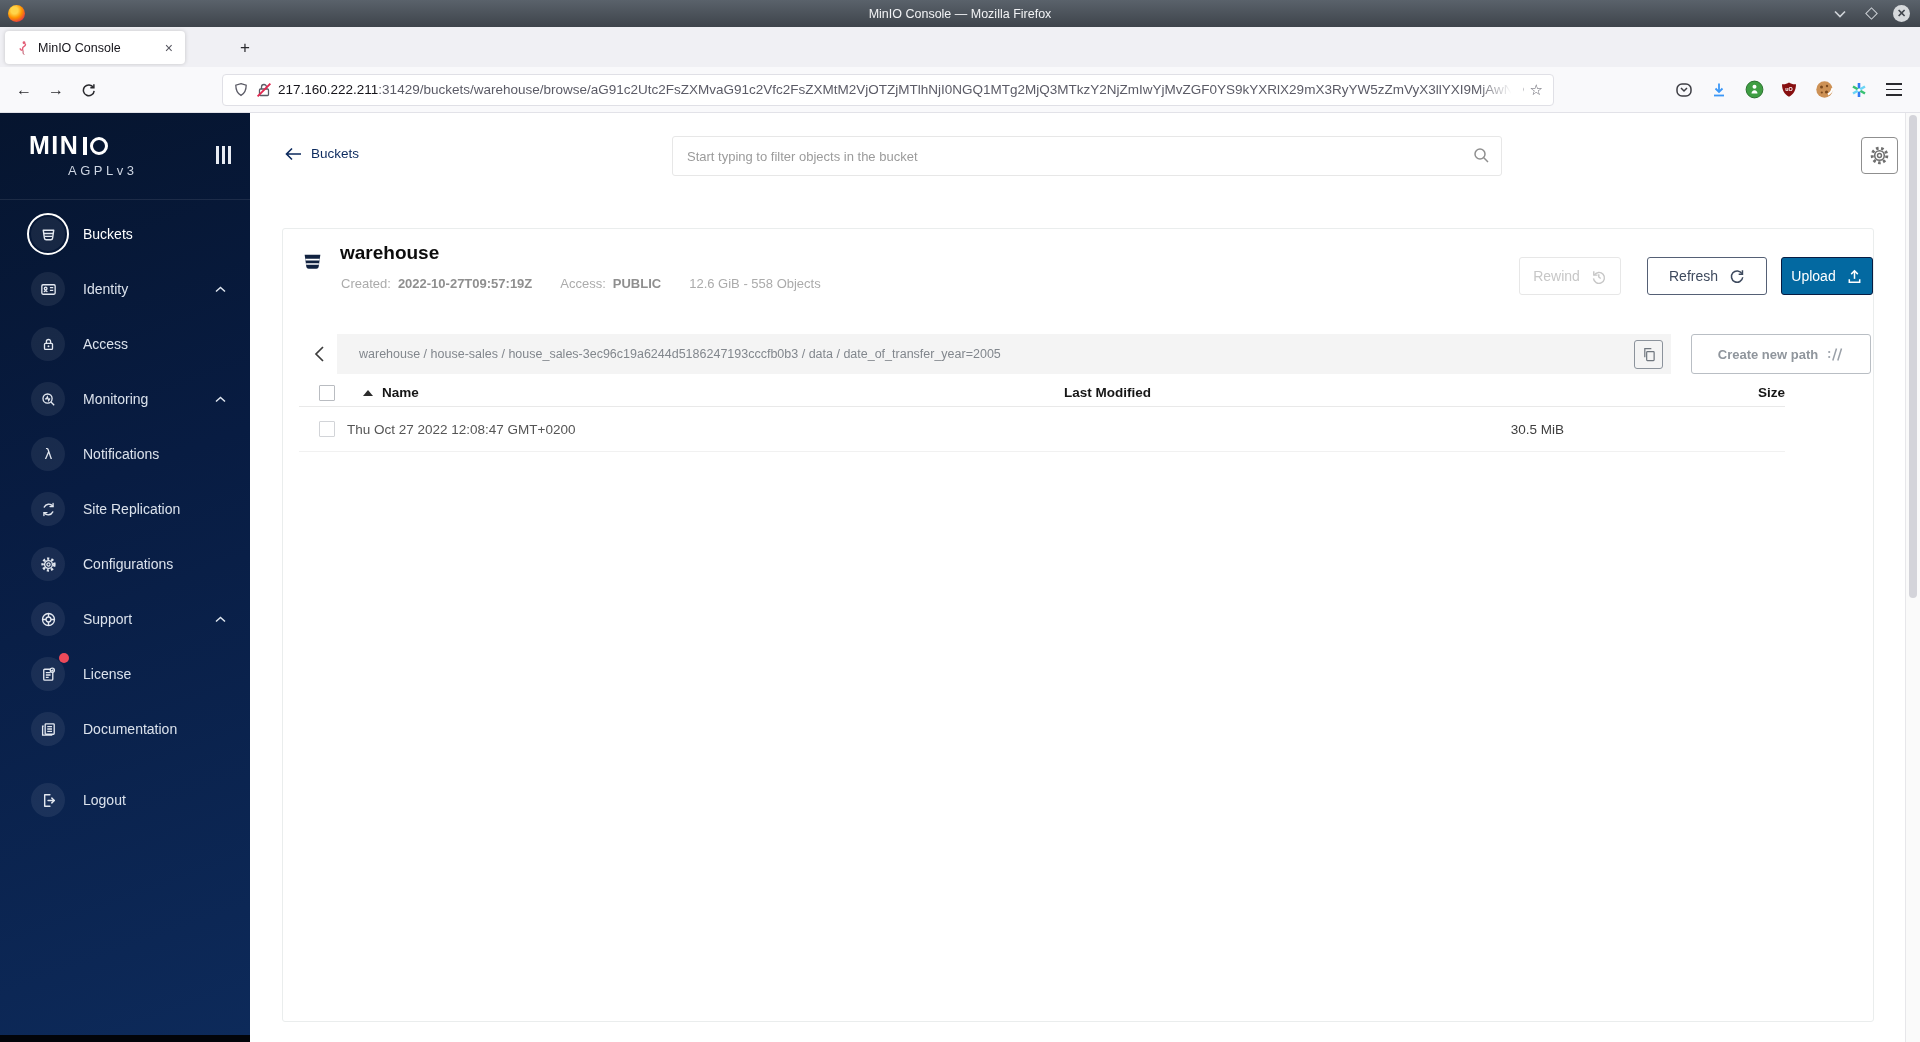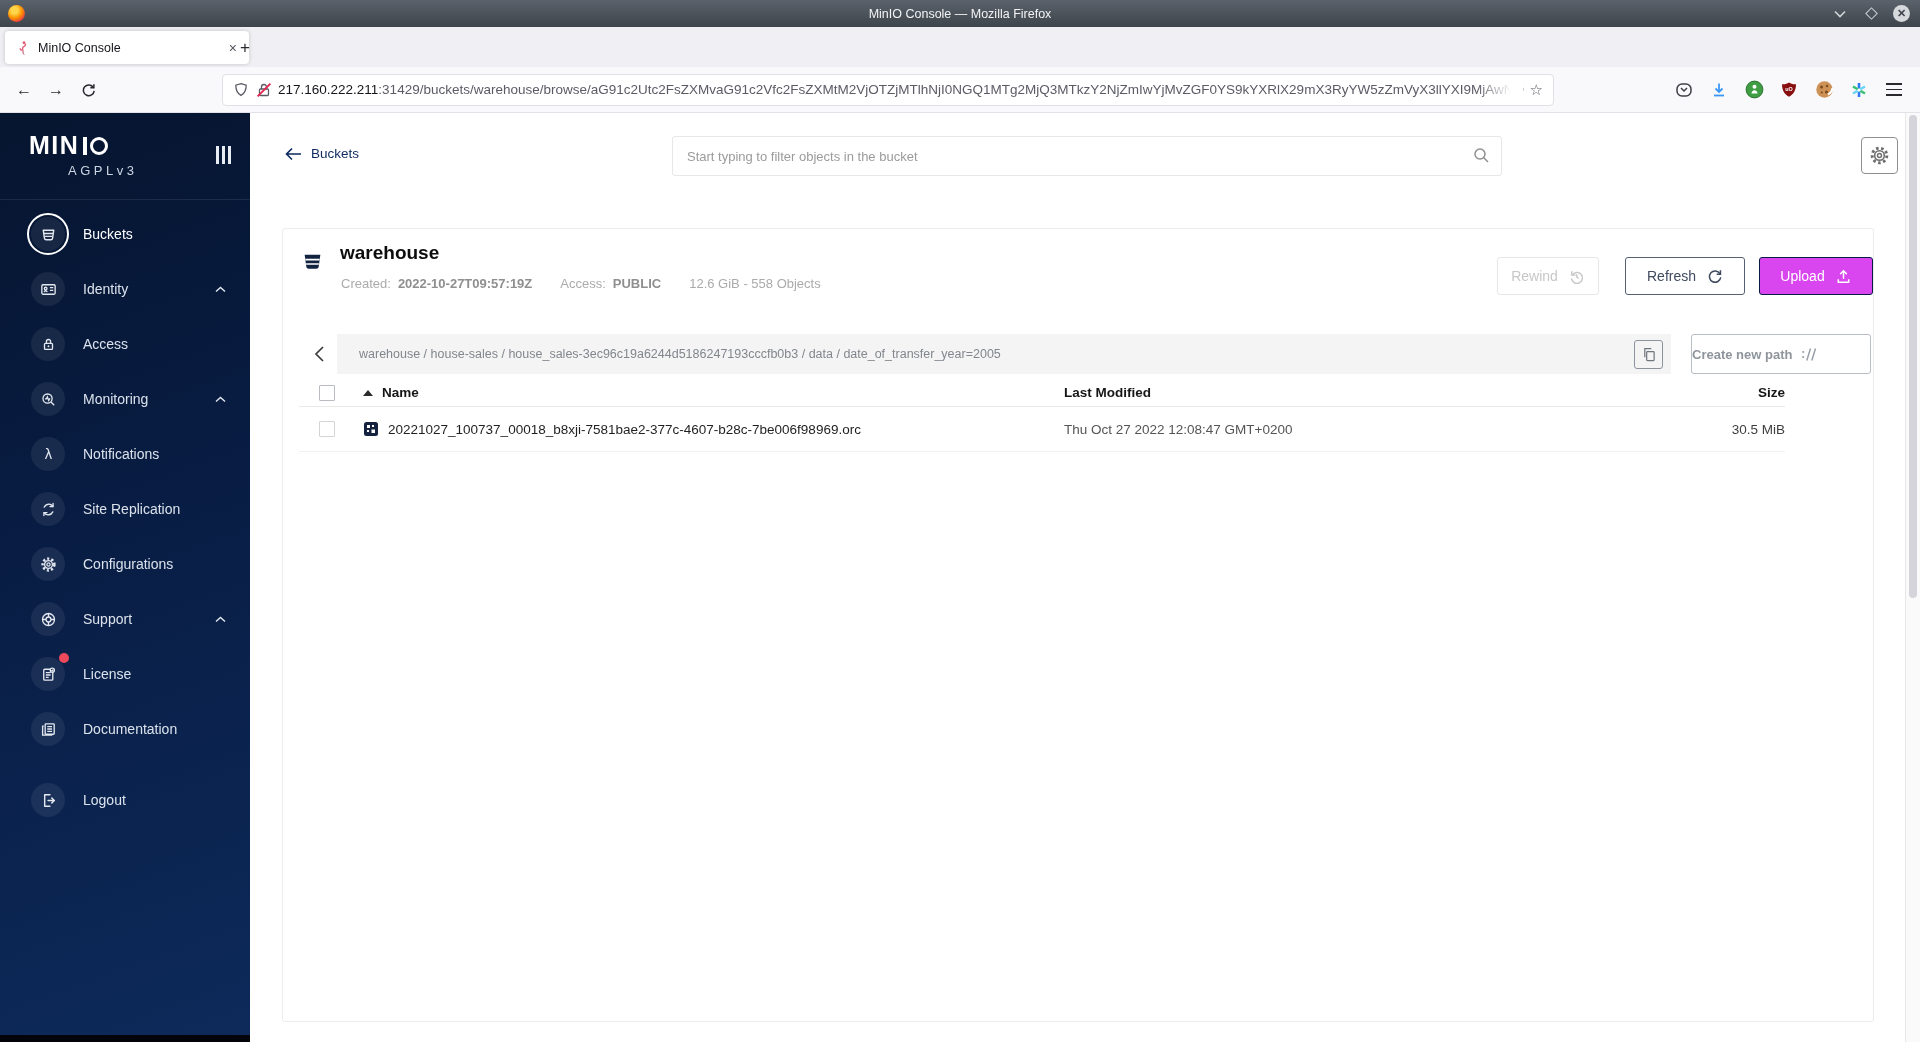--- a/index.html
+++ b/index.html
@@ -13,21 +13,21 @@
     background:radial-gradient(circle at 38% 32%, #ffd54a 0 22%, #ff9400 48%, #e8413e 75%, #a90d6c 100%); }
   .titlebar-text { position:absolute; left:0; right:0; text-align:center; color:#f2f3f5; font-size:12.5px; }
   .win-controls { position:absolute; right:10px; top:0; height:27px; display:flex; align-items:center; gap:13px; }
   .wc { display:flex; align-items:center; justify-content:center; width:18px; height:18px; cursor:default; }
   .diamond { width:9px; height:9px; border:1.6px solid #ced2d7; transform:rotate(45deg); }
   .wc-close { width:17px; height:17px; border-radius:50%; background:#d6d9dc; color:#41464d;
     font-size:11px; font-weight:700; display:flex; align-items:center; justify-content:center; }
 
   
   .tabbar { position:absolute; top:27px; left:0; right:0; height:40px; background:#f0f0f4; }
-  .tab { position:absolute; left:5px; top:4px; width:244px; height:33px; background:#fff; border-radius:4px;
+  .tab { position:absolute; left:5px; top:4px; width:180px; height:33px; background:#fff; border-radius:4px;
     box-shadow:0 0 4px rgba(0,0,0,.18); display:flex; align-items:center; padding:0 10px; }
   .tab-title { flex:1; font-size:12.5px; color:#15141a; margin-left:8px; white-space:nowrap; overflow:hidden; }
   .tab-close { color:#55555f; font-size:14px; padding:0 2px; }
   .newtab { position:absolute; left:232px; top:8px; width:26px; height:26px; border-radius:4px;
     display:flex; align-items:center; justify-content:center; font-size:17px; color:#2a2a2e; }
 
   
   .navbar { position:absolute; top:67px; left:0; right:0; height:46px; background:#f9f9fb;
     border-bottom:1px solid #e2e2e8; display:flex; align-items:center; padding:0 8px; }
   .nav-btn { width:32px; height:30px; display:flex; align-items:center; justify-content:center;
@@ -93,30 +93,30 @@
   .bucket-title { position:absolute; left:57px; top:13px; font-size:19px; font-weight:600; color:#0d0d0d; }
   .bucket-meta { position:absolute; left:58px; top:47px; font-size:13px; color:#ababab; display:flex; gap:7px; align-items:baseline; }
   .meta-val { font-weight:700; color:#8f8f8f; }
   .meta-sp { width:14px; }
 
   .head-actions { position:absolute; top:28px; right:0; display:flex; align-items:center; }
   .btn { height:38px; border-radius:3px; font-size:14px; display:inline-flex; align-items:center;
     justify-content:center; gap:10px; background:#fff; cursor:pointer; font-family:"Liberation Sans",sans-serif; }
   .btn-rewind { width:102px; border:1px solid #e7e7e7; color:#c7c7c7; margin-right:26px; cursor:default; }
   .btn-refresh { width:120px; border:1px solid #55607а; border:1px solid #556075; color:#3e4a5e; font-weight:500; margin-right:14px; }
-  .btn-upload { width:114px; border:1px solid #081c42; background:#d946ef; color:#fff; font-weight:500; }
+  .btn-upload { width:92px; border:1px solid #081c42; background:#0369a1; color:#fff; font-weight:500; }
 
   .browse-row { position:absolute; top:105px; left:18px; right:2px; height:40px; display:flex; align-items:stretch; }
   .crumb-back { width:36px; background:#fff; border:none; display:flex; align-items:center; justify-content:center; cursor:pointer; }
   .crumb-bar { flex:1; background:#f4f4f4; display:flex; align-items:center; padding:0 8px 0 22px; min-width:0; }
   .crumb-text { flex:1; font-size:12.5px; color:#82878d; white-space:nowrap; overflow:hidden; }
   .copy-btn { width:29px; height:29px; border:1px solid #8c939c; border-radius:3px; background:transparent;
     display:flex; align-items:center; justify-content:center; cursor:pointer; }
   .create-path { width:180px; margin-left:20px; border:1px solid #b9bec4; border-radius:3px; background:#fff;
-    color:#8f959c; font-weight:700; font-size:13px; display:flex; align-items:center; justify-content:flex-start; gap:9px; cursor:pointer; }
+    color:#8f959c; font-weight:700; font-size:13px; display:flex; align-items:center; justify-content:center; gap:9px; cursor:pointer; }
 
   .obj-table { position:absolute; left:16px; right:88px; top:150px; }
   .t-row { display:grid; grid-template-columns:48px 717px 500px auto; align-items:center; }
   .t-head { height:28px; border-bottom:1px solid #e9e9e9; }
   .t-data { height:45px; border-bottom:1px solid #f1f1f1; }
   .cell-cb { padding-left:20px; }
   .cb { width:16px; height:16px; border:1px solid #b9bcc1; border-radius:1px; background:#fff; display:block; }
   .t-data .cb { border-color:#d2d4d8; }
   .cell-name { display:flex; align-items:center; padding-left:16px; min-width:0; }
   .sort-asc { width:0; height:0; border-left:5px solid transparent; border-right:5px solid transparent;
@@ -533,30 +533,20 @@
               <span class="h-label">Name</span>
             </div>
             <div class="h-label">Last Modified</div>
             <div class="h-label cell-size">Size</div>
           </div>
 
           <div class="t-row t-data">
             <div class="cell-cb">
                 <span class="cb"></span>
               </div>
-            <div class="cell-name">
-              <svg width="16" height="16" viewBox="0 0 16 16">
-                <rect x="1" y="1" width="14" height="14" rx="2.5" fill="#14223f"></rect>
-                <rect x="4" y="4" width="3" height="3" fill="#fff"></rect>
-                <rect x="9" y="4" width="2" height="2" fill="#fff"></rect>
-                <rect x="4" y="9" width="2" height="2" fill="#fff"></rect>
-                <rect x="8.5" y="8.5" width="3.5" height="3.5" fill="#fff"></rect>
-              </svg>
-              <span class="file-name">20221027_100737_00018_b8xji-7581bae2-377c-4607-b28c-7be006f98969.orc</span>
-            </div>
             <div class="cell-mod">Thu Oct 27 2022 12:08:47 GMT+0200</div>
             <div class="size-val cell-size">30.5 MiB</div>
           </div>
         </div>
 
       </section>
     </main>
 
     <div class="scrollbar">
       <div class="scroll-thumb"></div>

